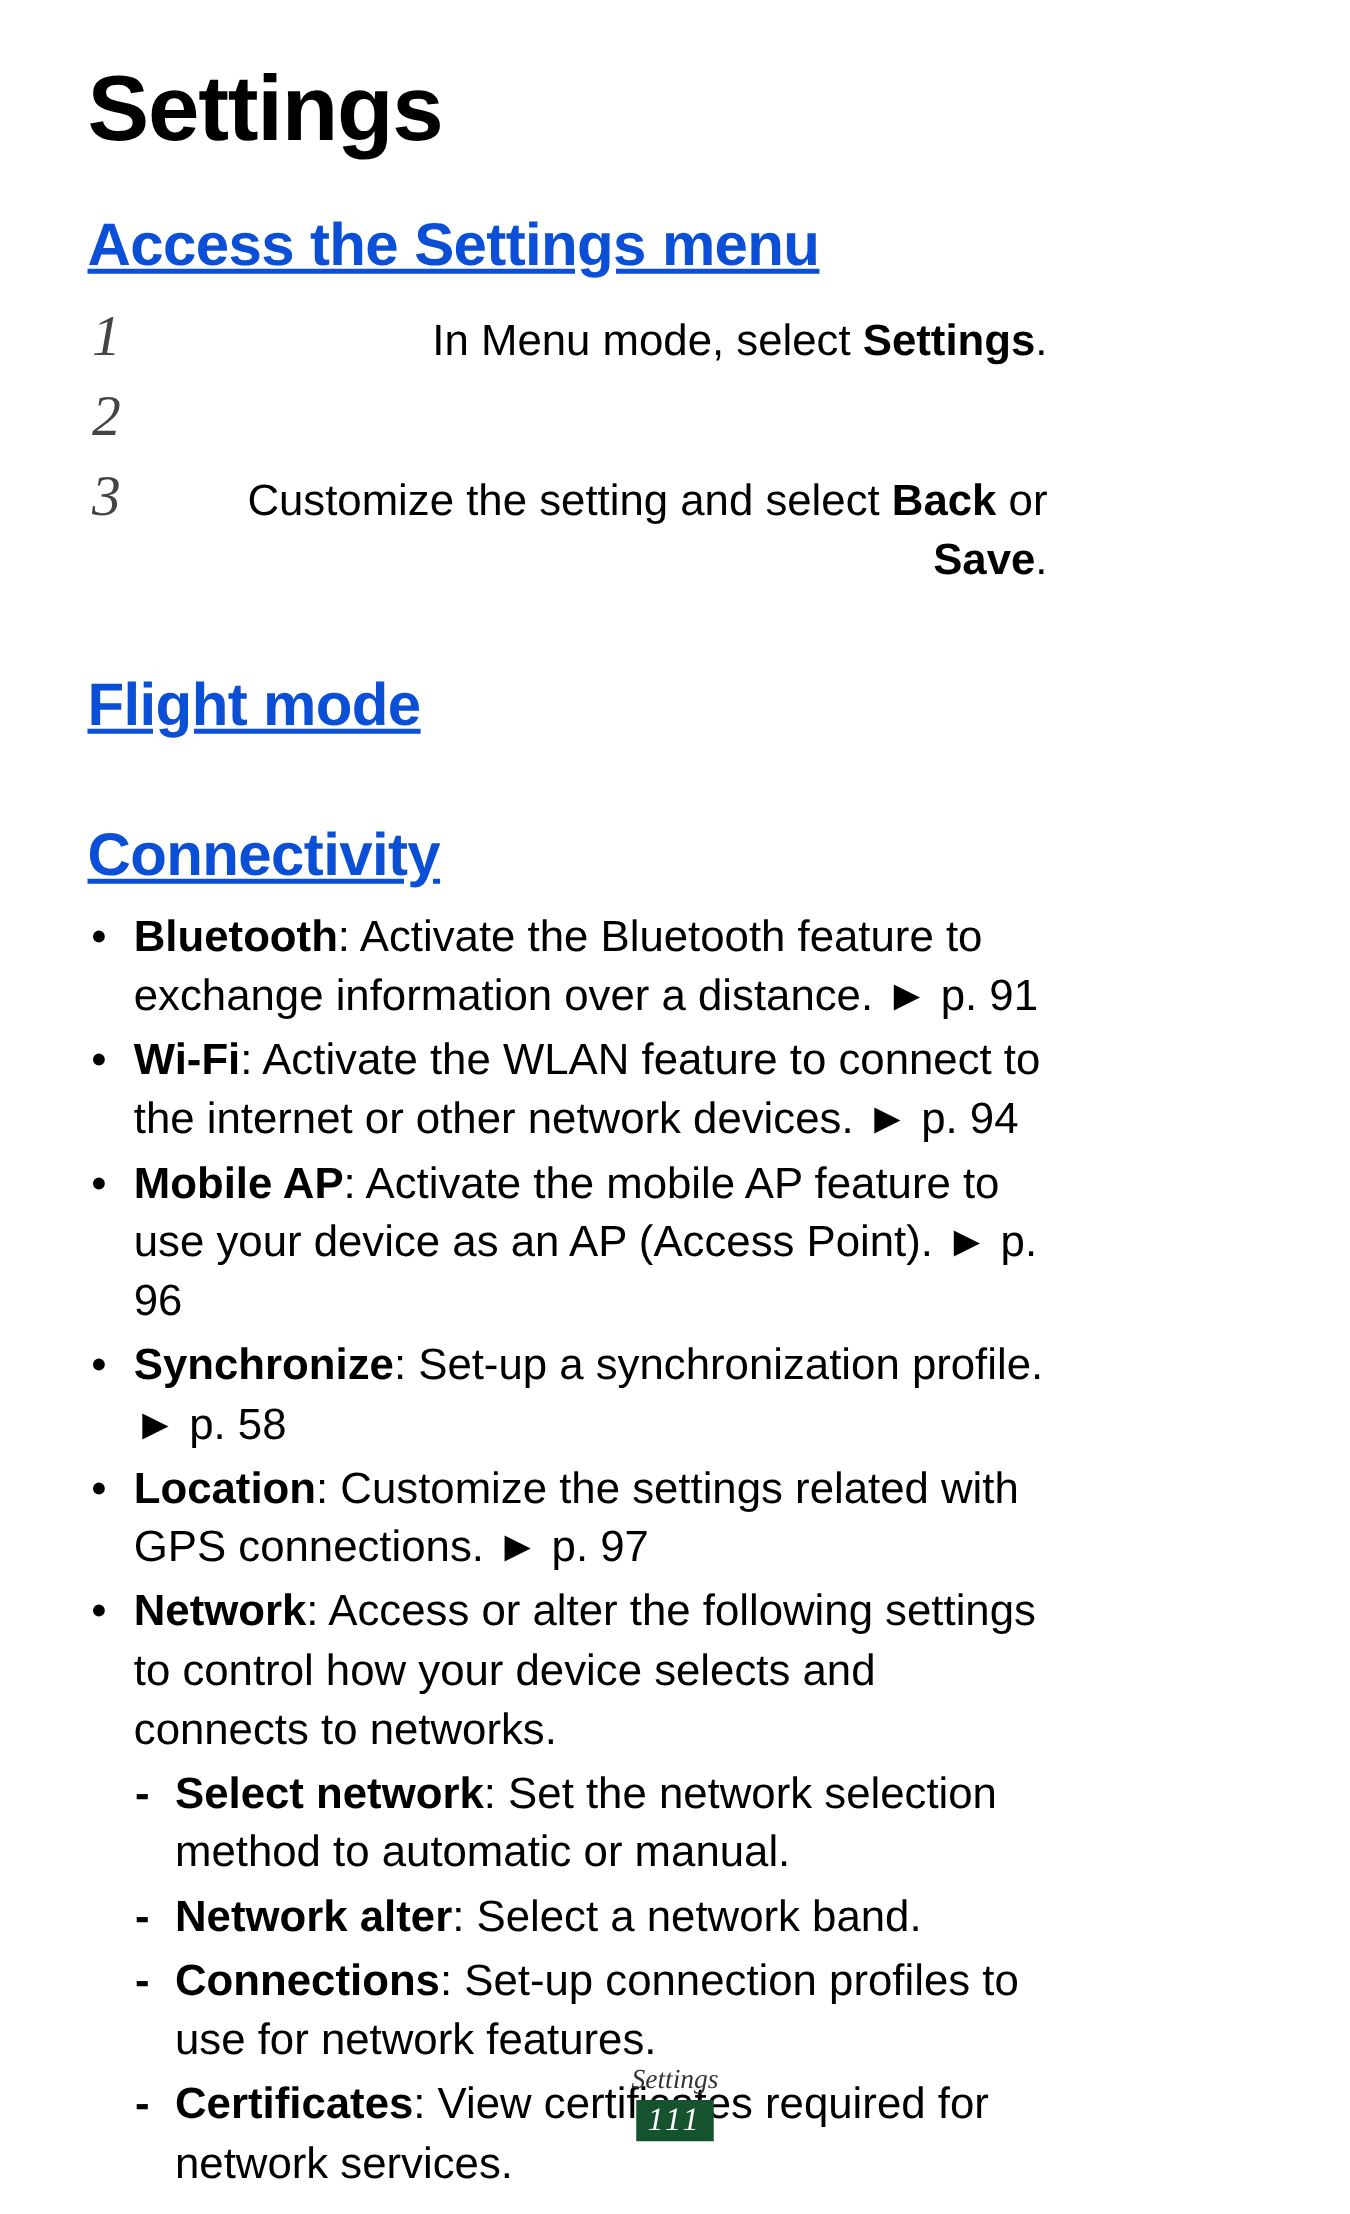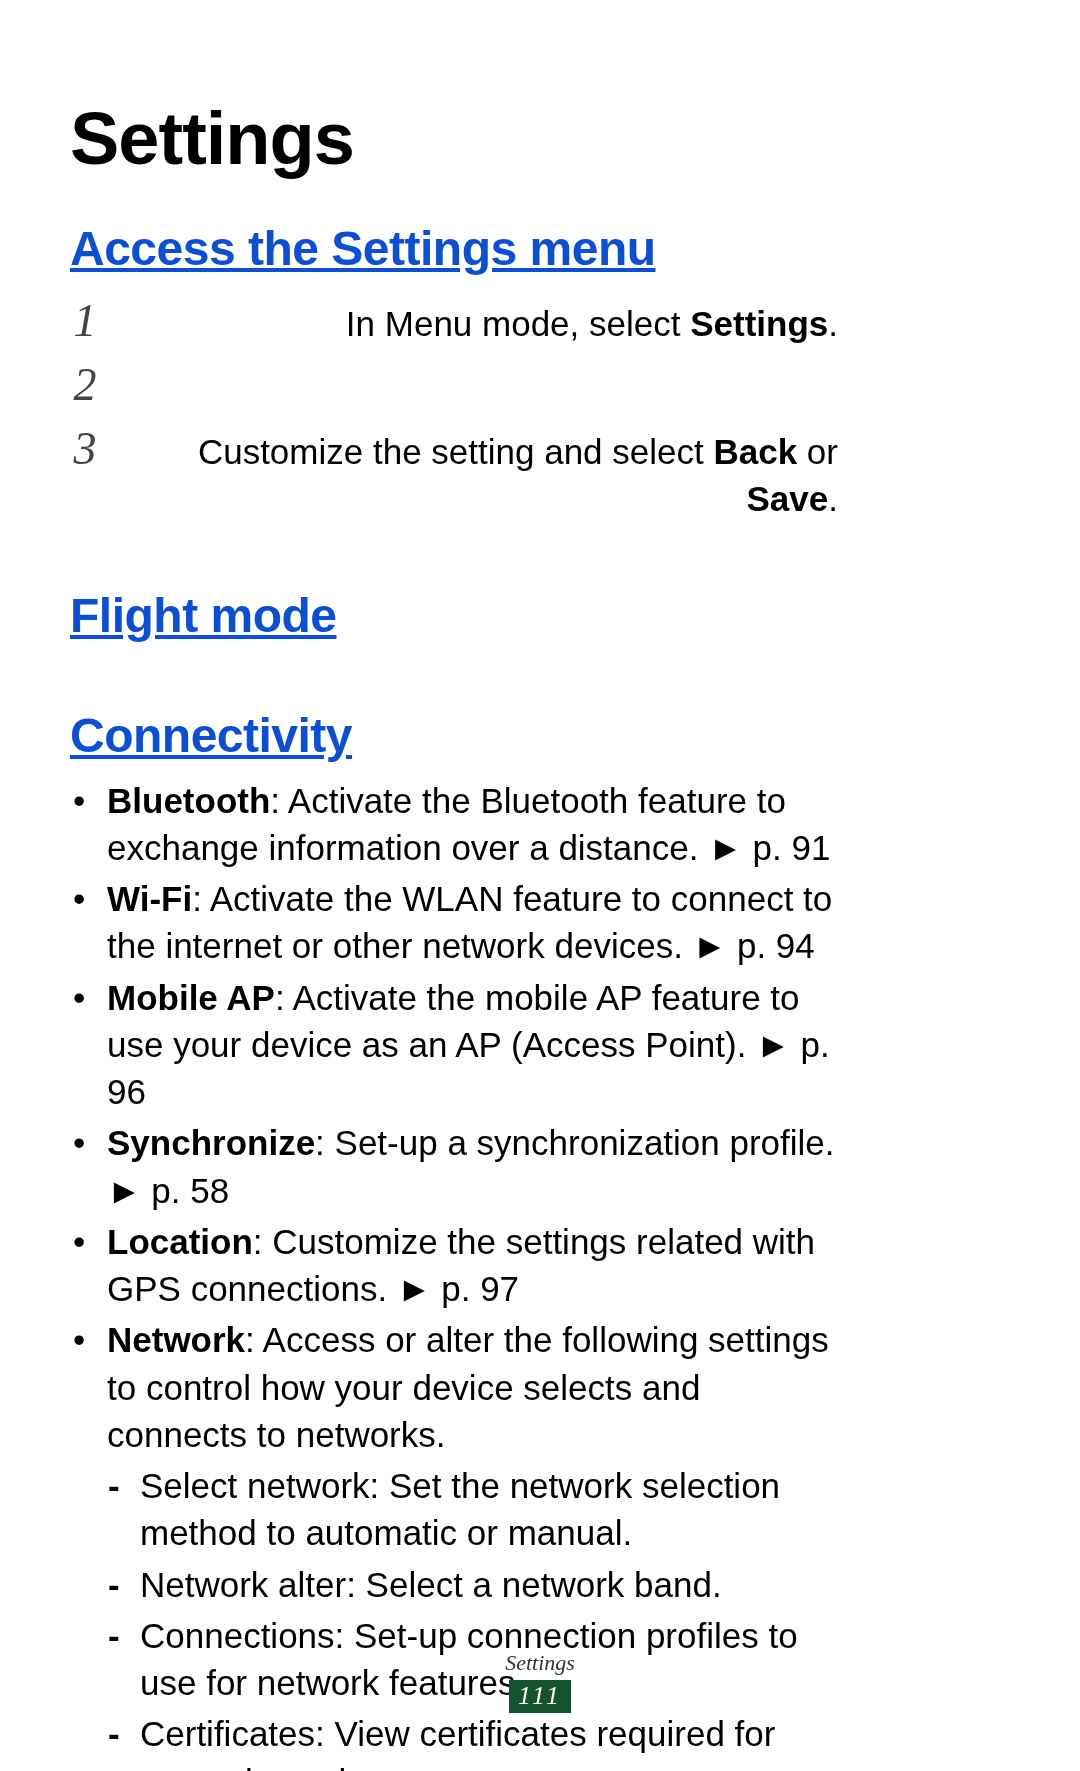--- a/index.html
+++ b/index.html
@@ -9,21 +9,21 @@
     width: 1080px;
     height: 1771px;
     font-family: "Myriad Pro", "Segoe UI", "Helvetica Neue", Arial, sans-serif;
     color: #000;
     overflow: hidden;
   }
   .page {
     box-sizing: border-box;
     width: 908px;
     height: 1771px;
-    padding: 96px 70px 0 70px;
+    padding: 44px 70px 0 70px;
     position: relative;
   }
   .page-title {
     font-size: 74px;
     font-weight: 700;
     letter-spacing: -1px;
     margin: 0 0 40px 0;
   }
   .section-heading {
     color: #0b4fd6;
@@ -92,21 +92,21 @@
   }
   .dash + .dash { margin-top: 4px; }
   .dash .dd {
     width: 32px;
     flex: 0 0 auto;
     text-align: left;
     padding-left: 4px;
     font-weight: 700;
   }
   .dash .dtext { flex: 1 1 auto; }
-  .dash .dtext b { font-weight: 400; }
+  .dash .dtext b { font-weight: 700; }
   .sublist { margin-left: 34px; margin-top: 4px; }
 
   
   .footer {
     position: absolute;
     bottom: 58px;
     left: 0;
     width: 1080px;
     text-align: center;
   }

